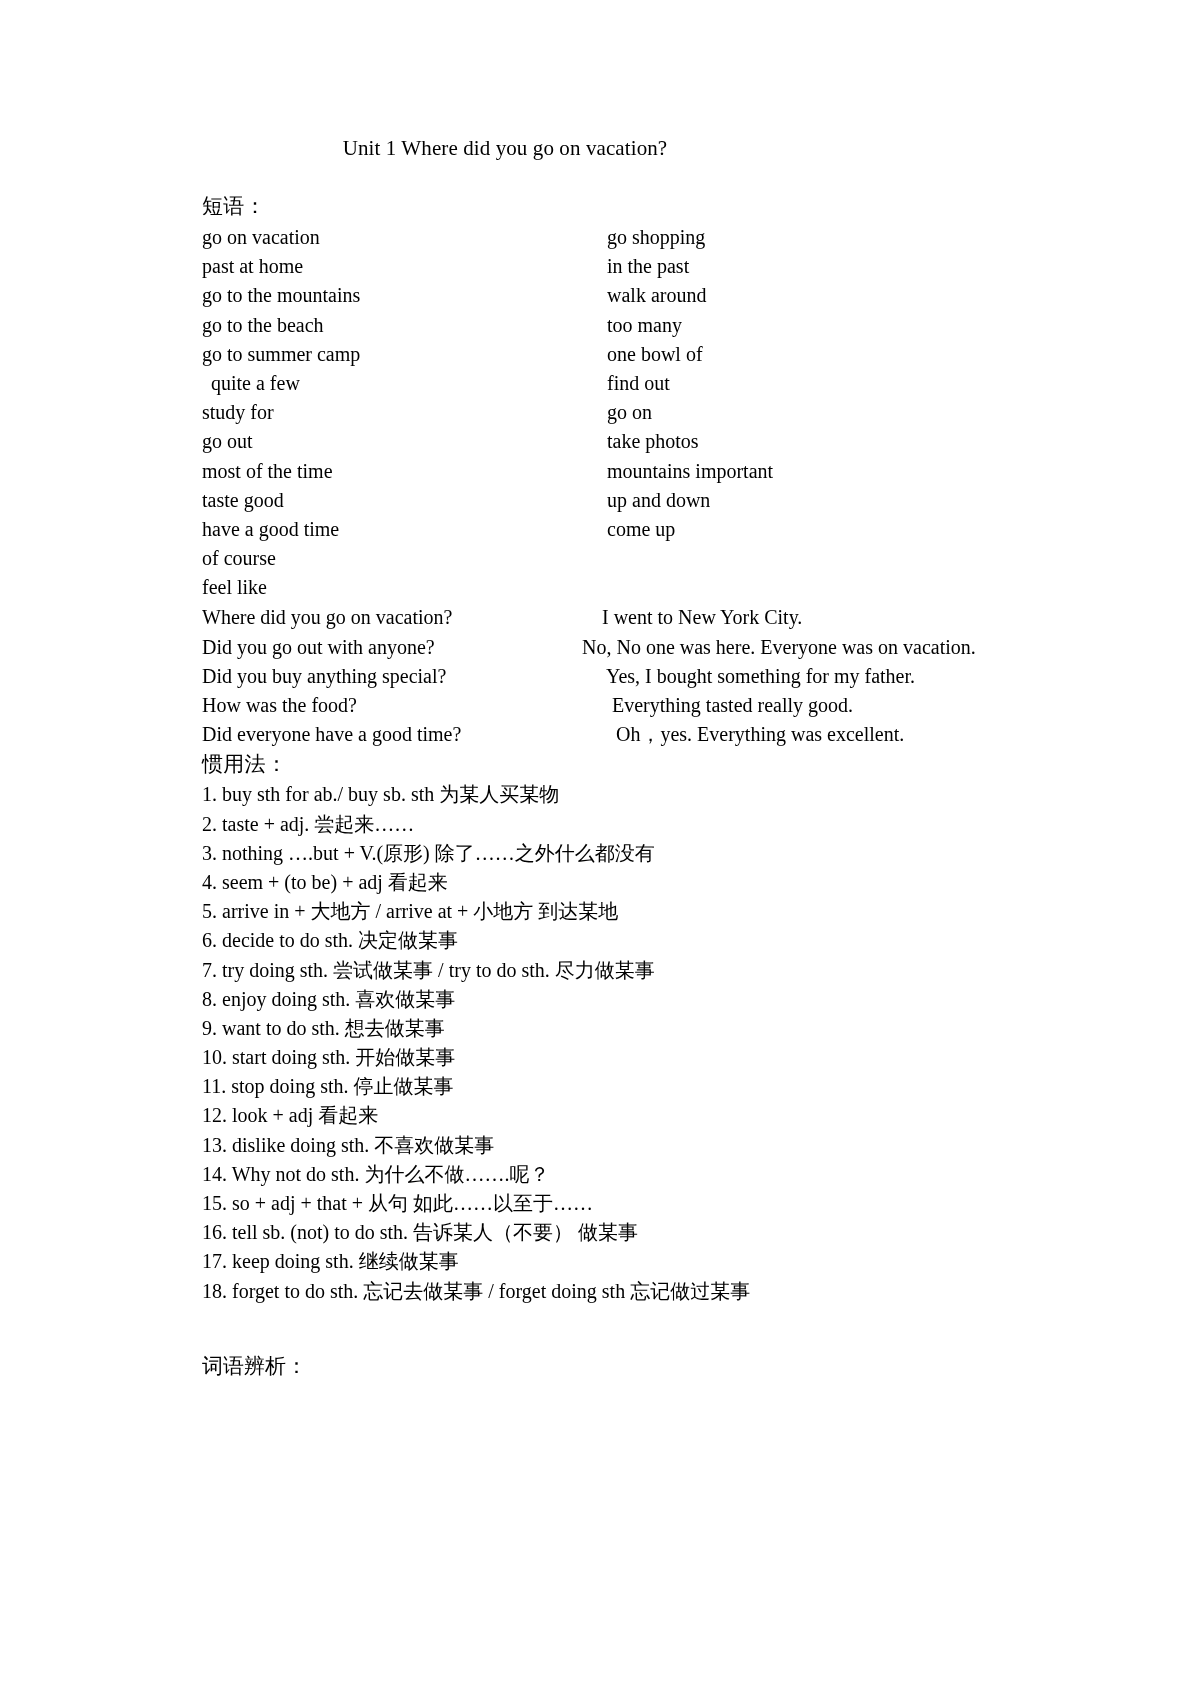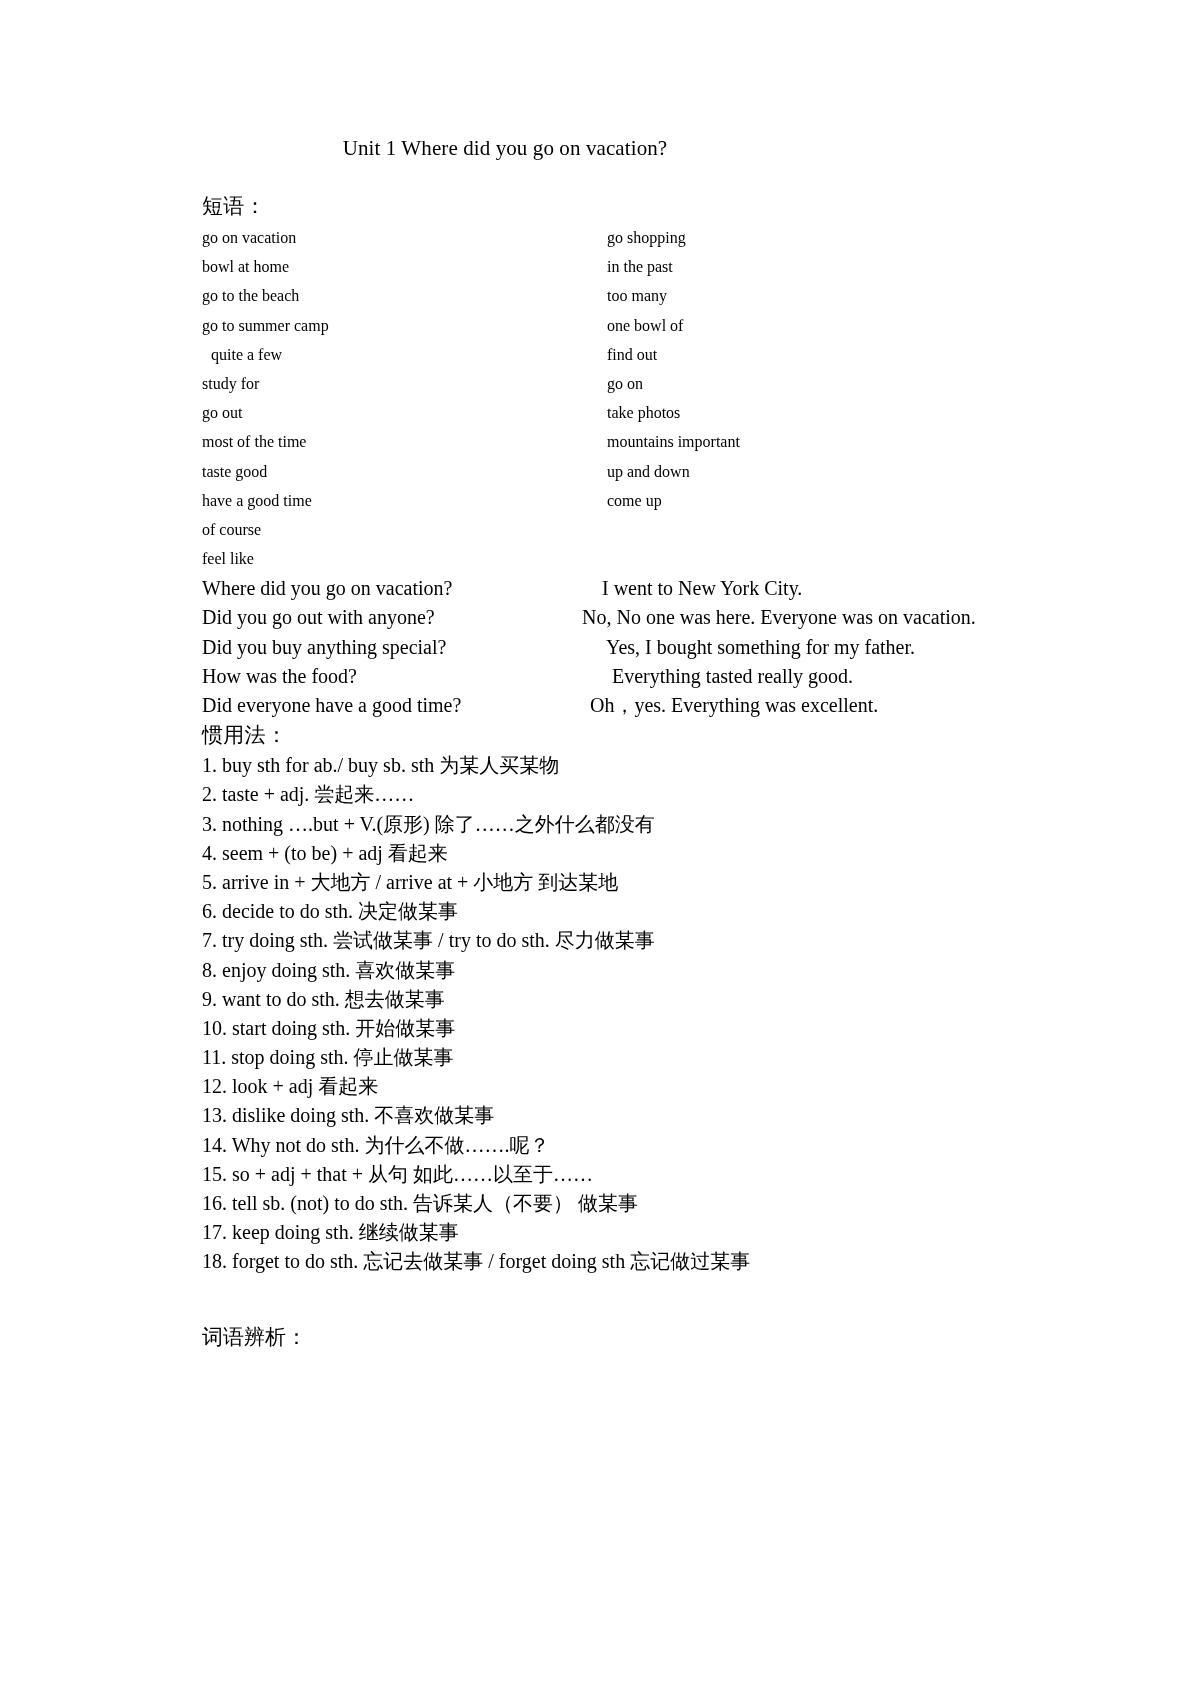--- a/index.html
+++ b/index.html
@@ -50,21 +50,21 @@
     margin-top: 1px;
   }
   
   .phrase-grid {
     position: relative;
     margin-top: 2px;
   }
   .phrase-row {
     position: relative;
     height: 29.2px;
-    font-size: 16px;
+    font-size: 20px;
     line-height: 29.2px;
     white-space: nowrap;
   }
   .phrase-left {
     position: absolute;
     left: 0;
     top: 0;
   }
   .phrase-left.indented {
     left: 9px;
@@ -120,22 +120,26 @@
   <div class="content">
 
     <div class="section-heading">短语：</div>
 
     <div class="phrase-grid">
       <div class="phrase-row">
         <span class="phrase-left">go on vacation</span>
         <span class="phrase-right">go shopping</span>
       </div>
       <div class="phrase-row">
-        <span class="phrase-left">bowl at home</span>
+        <span class="phrase-left">past at home</span>
         <span class="phrase-right">in the past</span>
+      </div>
+      <div class="phrase-row">
+        <span class="phrase-left">go to the mountains</span>
+        <span class="phrase-right">walk around</span>
       </div>
       <div class="phrase-row">
         <span class="phrase-left">go to the beach</span>
         <span class="phrase-right">too many</span>
       </div>
       <div class="phrase-row">
         <span class="phrase-left">go to summer camp</span>
         <span class="phrase-right">one bowl of</span>
       </div>
       <div class="phrase-row">
@@ -183,21 +187,21 @@
       <div class="qa-row">
         <span class="qa-q">Did you buy anything special?</span>
         <span class="qa-a" style="left: 404px;">Yes, I bought something for my father.</span>
       </div>
       <div class="qa-row">
         <span class="qa-q">How was the food?</span>
         <span class="qa-a" style="left: 410px;">Everything tasted really good.</span>
       </div>
       <div class="qa-row">
         <span class="qa-q">Did everyone have a good time?</span>
-        <span class="qa-a" style="left: 388px;">Oh，yes. Everything was excellent.</span>
+        <span class="qa-a" style="left: 414px;">Oh，yes. Everything was excellent.</span>
       </div>
     </div>
 
     <div class="section-heading heading-gap">惯用法：</div>
 
     <div class="usage-list">
       <div class="usage-row">1. buy sth for ab./ buy sb. sth    为某人买某物</div>
       <div class="usage-row">2. taste + adj.  尝起来……</div>
       <div class="usage-row">3. nothing  ….but + V.(原形)  除了……之外什么都没有</div>
       <div class="usage-row">4. seem + (to be) + adj    看起来</div>

